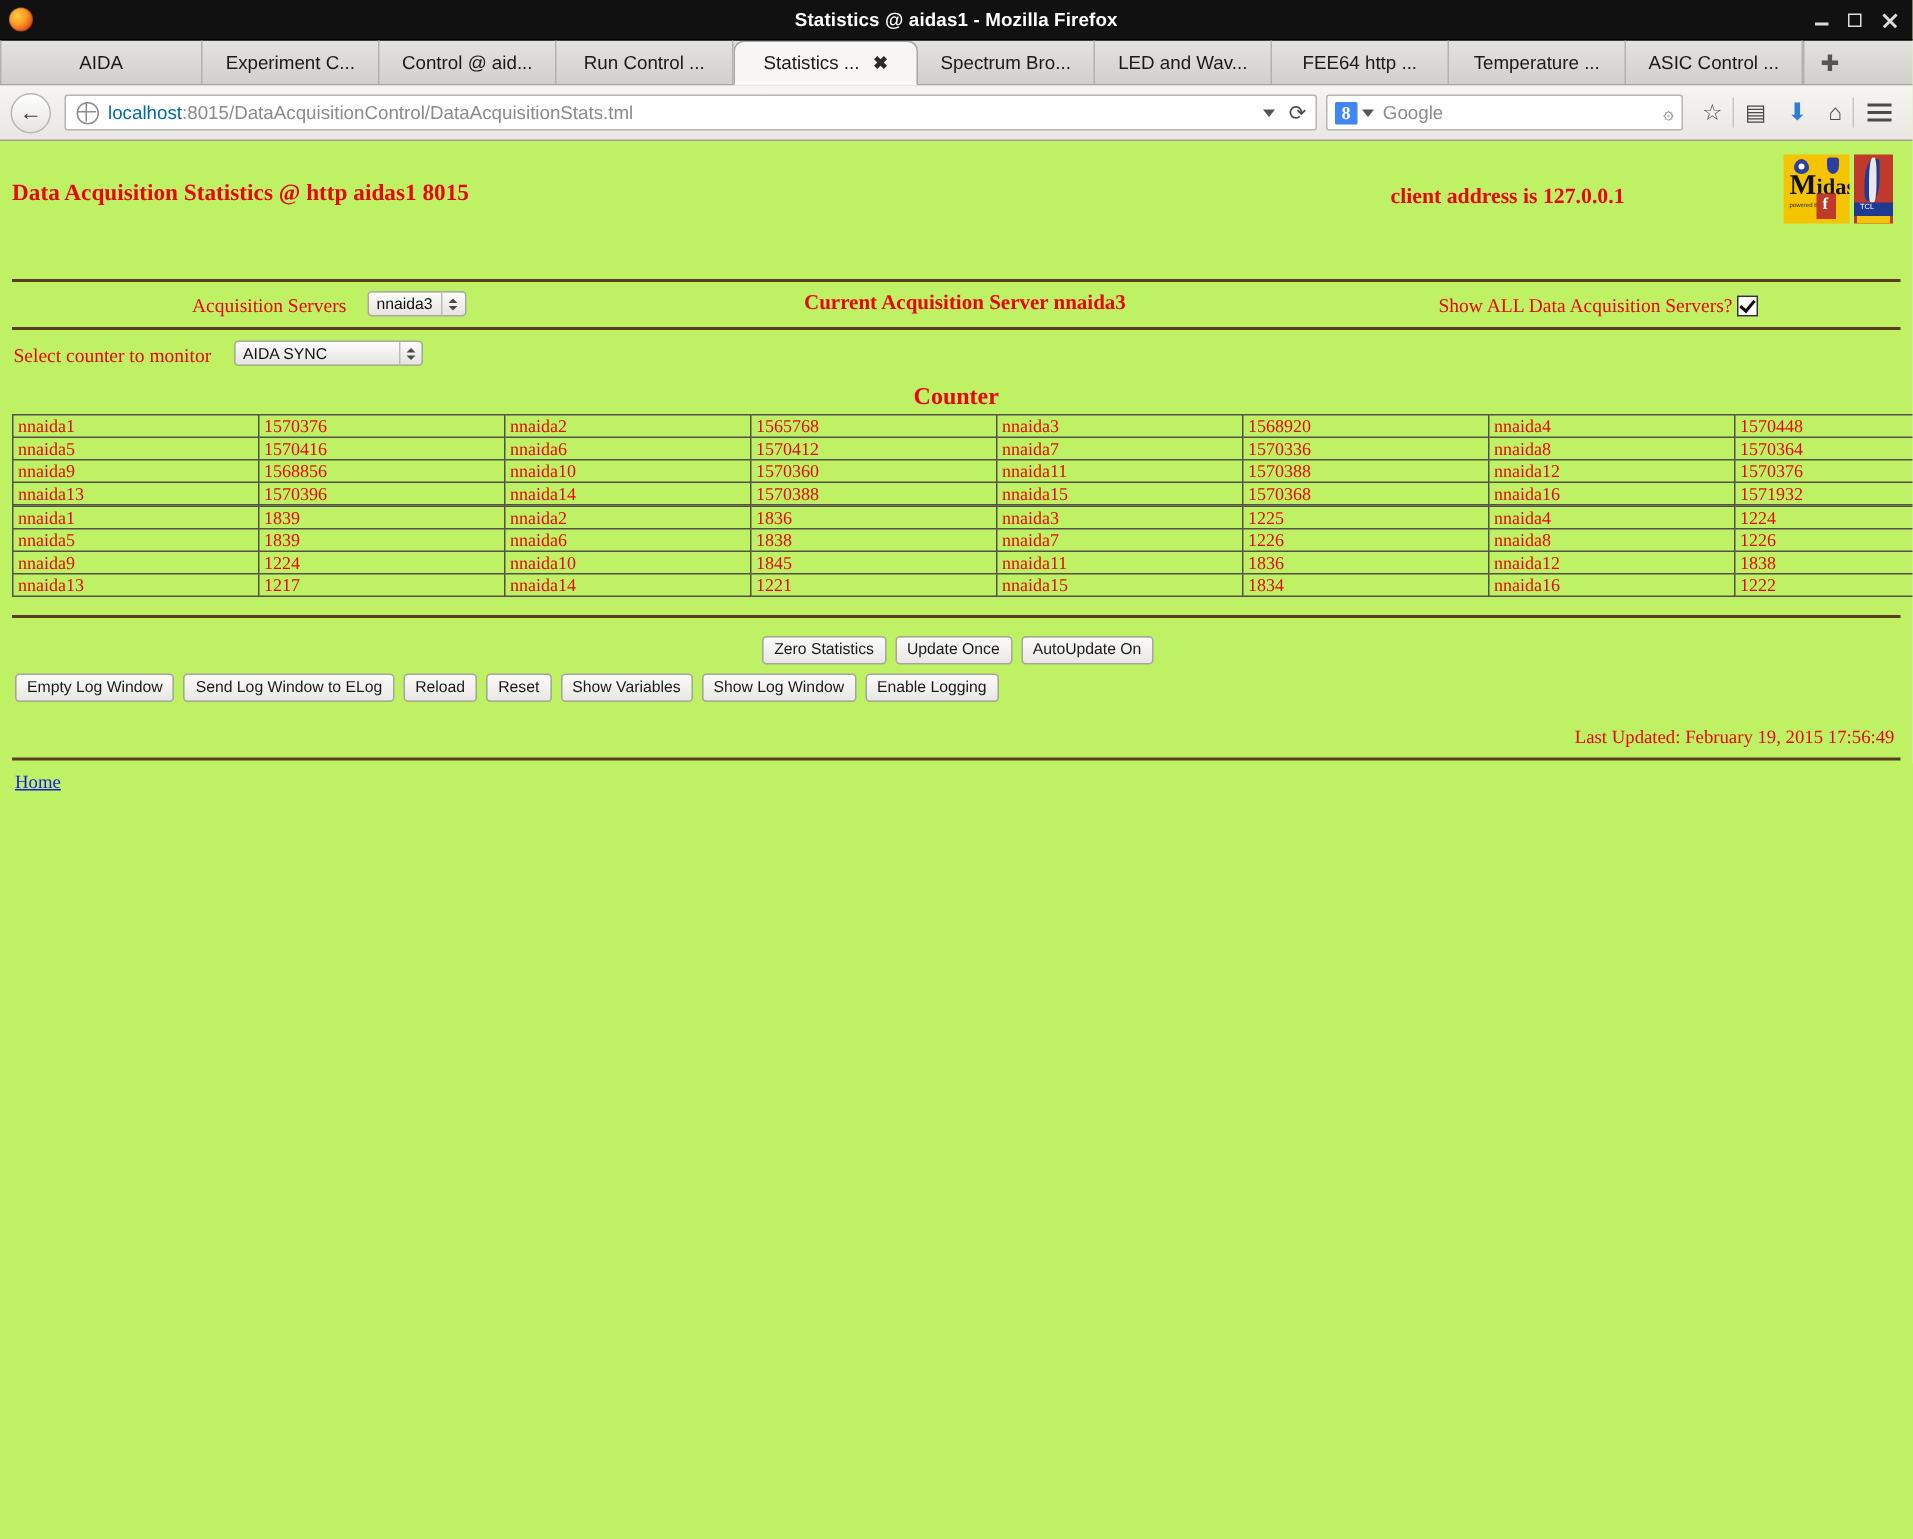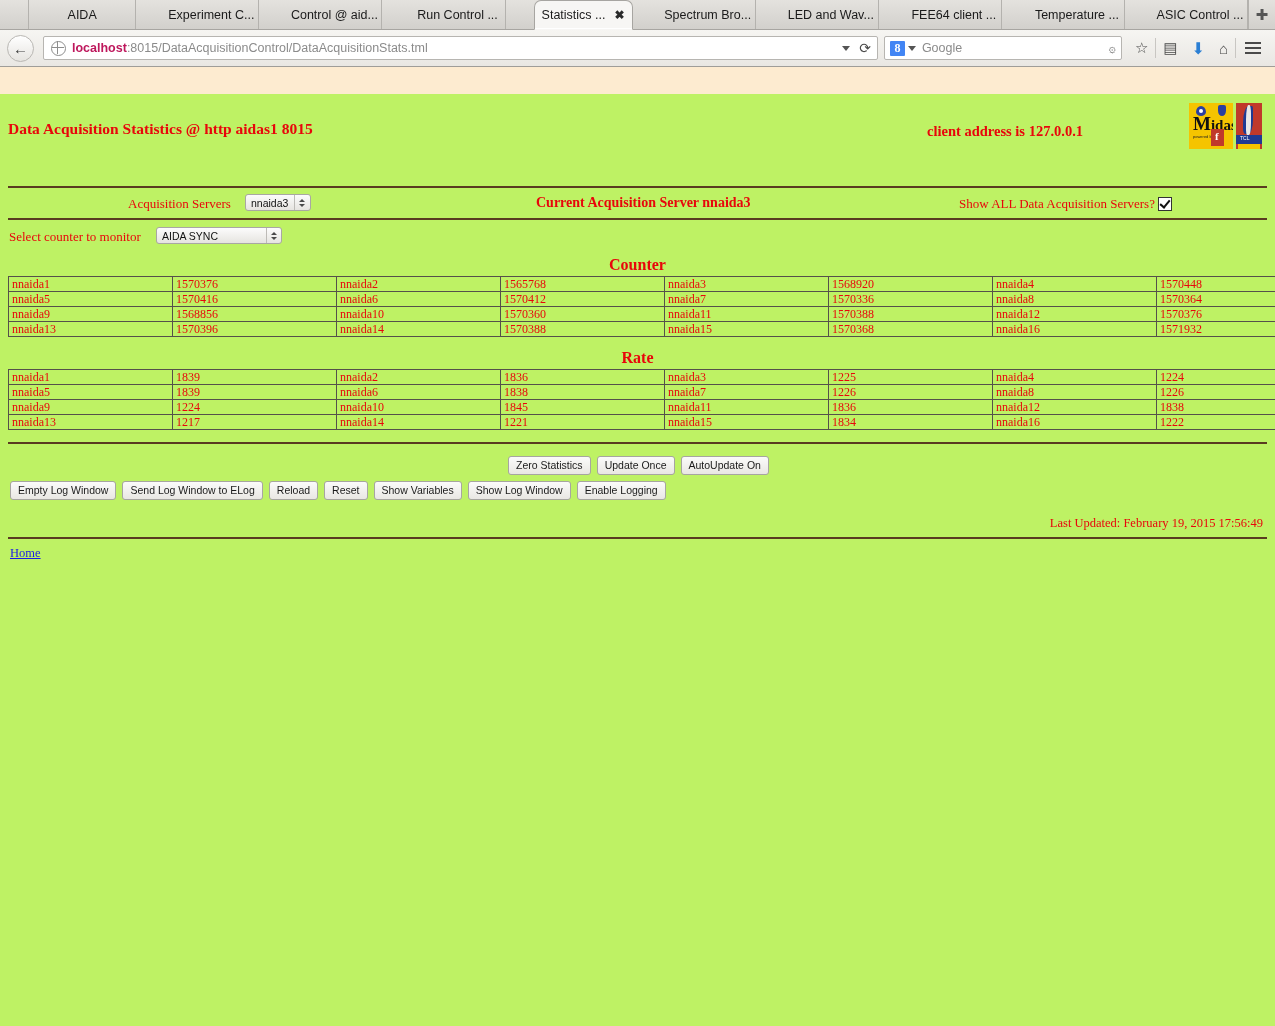--- a/index.html
+++ b/index.html
@@ -45,21 +45,21 @@
     border-bottom:1px solid #a7a5a1;
     box-sizing:border-box;
     background:linear-gradient(#e4e2de,#d2d0cc);
   }
   .tab{
     height:29px;box-sizing:border-box;
     display:flex;align-items:center;justify-content:center;
     font-size:12.5px;color:#1a1a1a;
     padding:0 10px;position:relative;
     border-right:1px solid #b4b2ae;
-    min-width:0;white-space:nowrap;margin-left:28px;
+    min-width:0;white-space:nowrap;
   }
   .tab:first-child{border-left:1px solid #b4b2ae;}
   .tab.active{
     background:#f7f6f4;border-radius:7px 7px 0 0;
     border:1px solid #a7a5a1;border-bottom:1px solid #f7f6f4;
     margin-bottom:-1px;height:30px;
     box-shadow:0 -1px 0 #fff inset;
   }
   .tab .tabclose{
     margin-left:9px;font-size:12px;font-weight:bold;color:#2a2a2a;line-height:1;
@@ -89,21 +89,21 @@
     display:flex;align-items:center;padding:0 4px;box-sizing:border-box;
     position:relative;
   }
   .globe{
     width:13px;height:13px;border-radius:50%;
     border:1.4px solid #8d8d8d;margin:0 6px 0 3px;flex:0 0 auto;position:relative;
   }
   .globe:before{content:"";position:absolute;left:-0.2px;top:5px;width:12px;height:1.2px;background:#8d8d8d;}
   .globe:after{content:"";position:absolute;left:5px;top:-0.3px;width:1.2px;height:12.4px;background:#8d8d8d;}
   .url{font-size:12.5px;color:#8b8b8b;white-space:nowrap;}
-  .url b{color:#be185d;font-weight:bold;}
+  .url b{color:#0369a1;font-weight:normal;}
   .url-actions{margin-left:auto;display:flex;align-items:center;gap:9px;padding-right:2px;}
   .chev{width:0;height:0;border-left:4px solid transparent;border-right:4px solid transparent;border-top:5px solid #555;}
   .reload{font-size:14px;color:#4a4a4a;}
   .searchbar{
     width:238px;height:24px;background:#fff;border:1px solid #b7b5b1;border-radius:2px;
     display:flex;align-items:center;padding:0 5px;box-sizing:border-box;margin-right:6px;
   }
   .g-badge{
     width:15px;height:15px;background:#4285F4;color:#fff;font-size:12px;font-weight:bold;
     display:flex;align-items:center;justify-content:center;border-radius:1px;font-family:"Liberation Serif",serif;
@@ -206,20 +206,29 @@
   .homelink{
     color:#1a1ae8;font-family:"Liberation Serif",serif;font-size:12.5px;
     text-decoration:underline;display:inline-block;margin:7px 0 0 2px;
   }
 </style>
 </head>
 <body>
 
 <div id="window">
 
+  <div class="titlebar">
+    <div class="ff-logo"></div>
+    <div class="title-text">Statistics @ aidas1 - Mozilla Firefox</div>
+    <div class="winbtns">
+      <span class="wb-min"></span>
+      <span class="wb-max"></span>
+      <span class="wb-close"></span>
+    </div>
+  </div>
 
   <div class="tabstrip">
     <div class="tab" style="width:135px">
         <span>AIDA</span>
       </div>
     <div class="tab" style="width:118px">
         <span>Experiment C...</span>
       </div>
     <div class="tab" style="width:118px">
         <span>Control @ aid...</span>
@@ -231,21 +240,21 @@
       <span>Statistics ...</span>
       <span class="tabclose">✖</span>
     </div>
     <div class="tab" style="width:118px">
         <span>Spectrum Bro...</span>
       </div>
     <div class="tab" style="width:118px">
         <span>LED and Wav...</span>
       </div>
     <div class="tab" style="width:118px">
-        <span>FEE64 client ...</span>
+        <span>FEE64 http ...</span>
       </div>
     <div class="tab" style="width:118px">
         <span>Temperature ...</span>
       </div>
     <div class="tab" style="width:118px">
         <span>ASIC Control ...</span>
       </div>
     <div class="newtab">✚</div>
   </div>
 
@@ -371,21 +380,20 @@
               <td class="namecell">nnaida14</td>
               <td class="valcell">1570388</td>
               <td class="namecell">nnaida15</td>
               <td class="valcell">1570368</td>
               <td class="namecell">nnaida16</td>
               <td class="valcell">1571932</td>
             </tr>
           </tbody>
         </table>
 
-      <div class="section-title" style="margin-top:12px;">Rate</div>
       <table class="stats">
           <tbody id="rate-body">
             <tr>
               <td class="namecell">nnaida1</td>
               <td class="valcell">1839</td>
               <td class="namecell">nnaida2</td>
               <td class="valcell">1836</td>
               <td class="namecell">nnaida3</td>
               <td class="valcell">1225</td>
               <td class="namecell">nnaida4</td>

